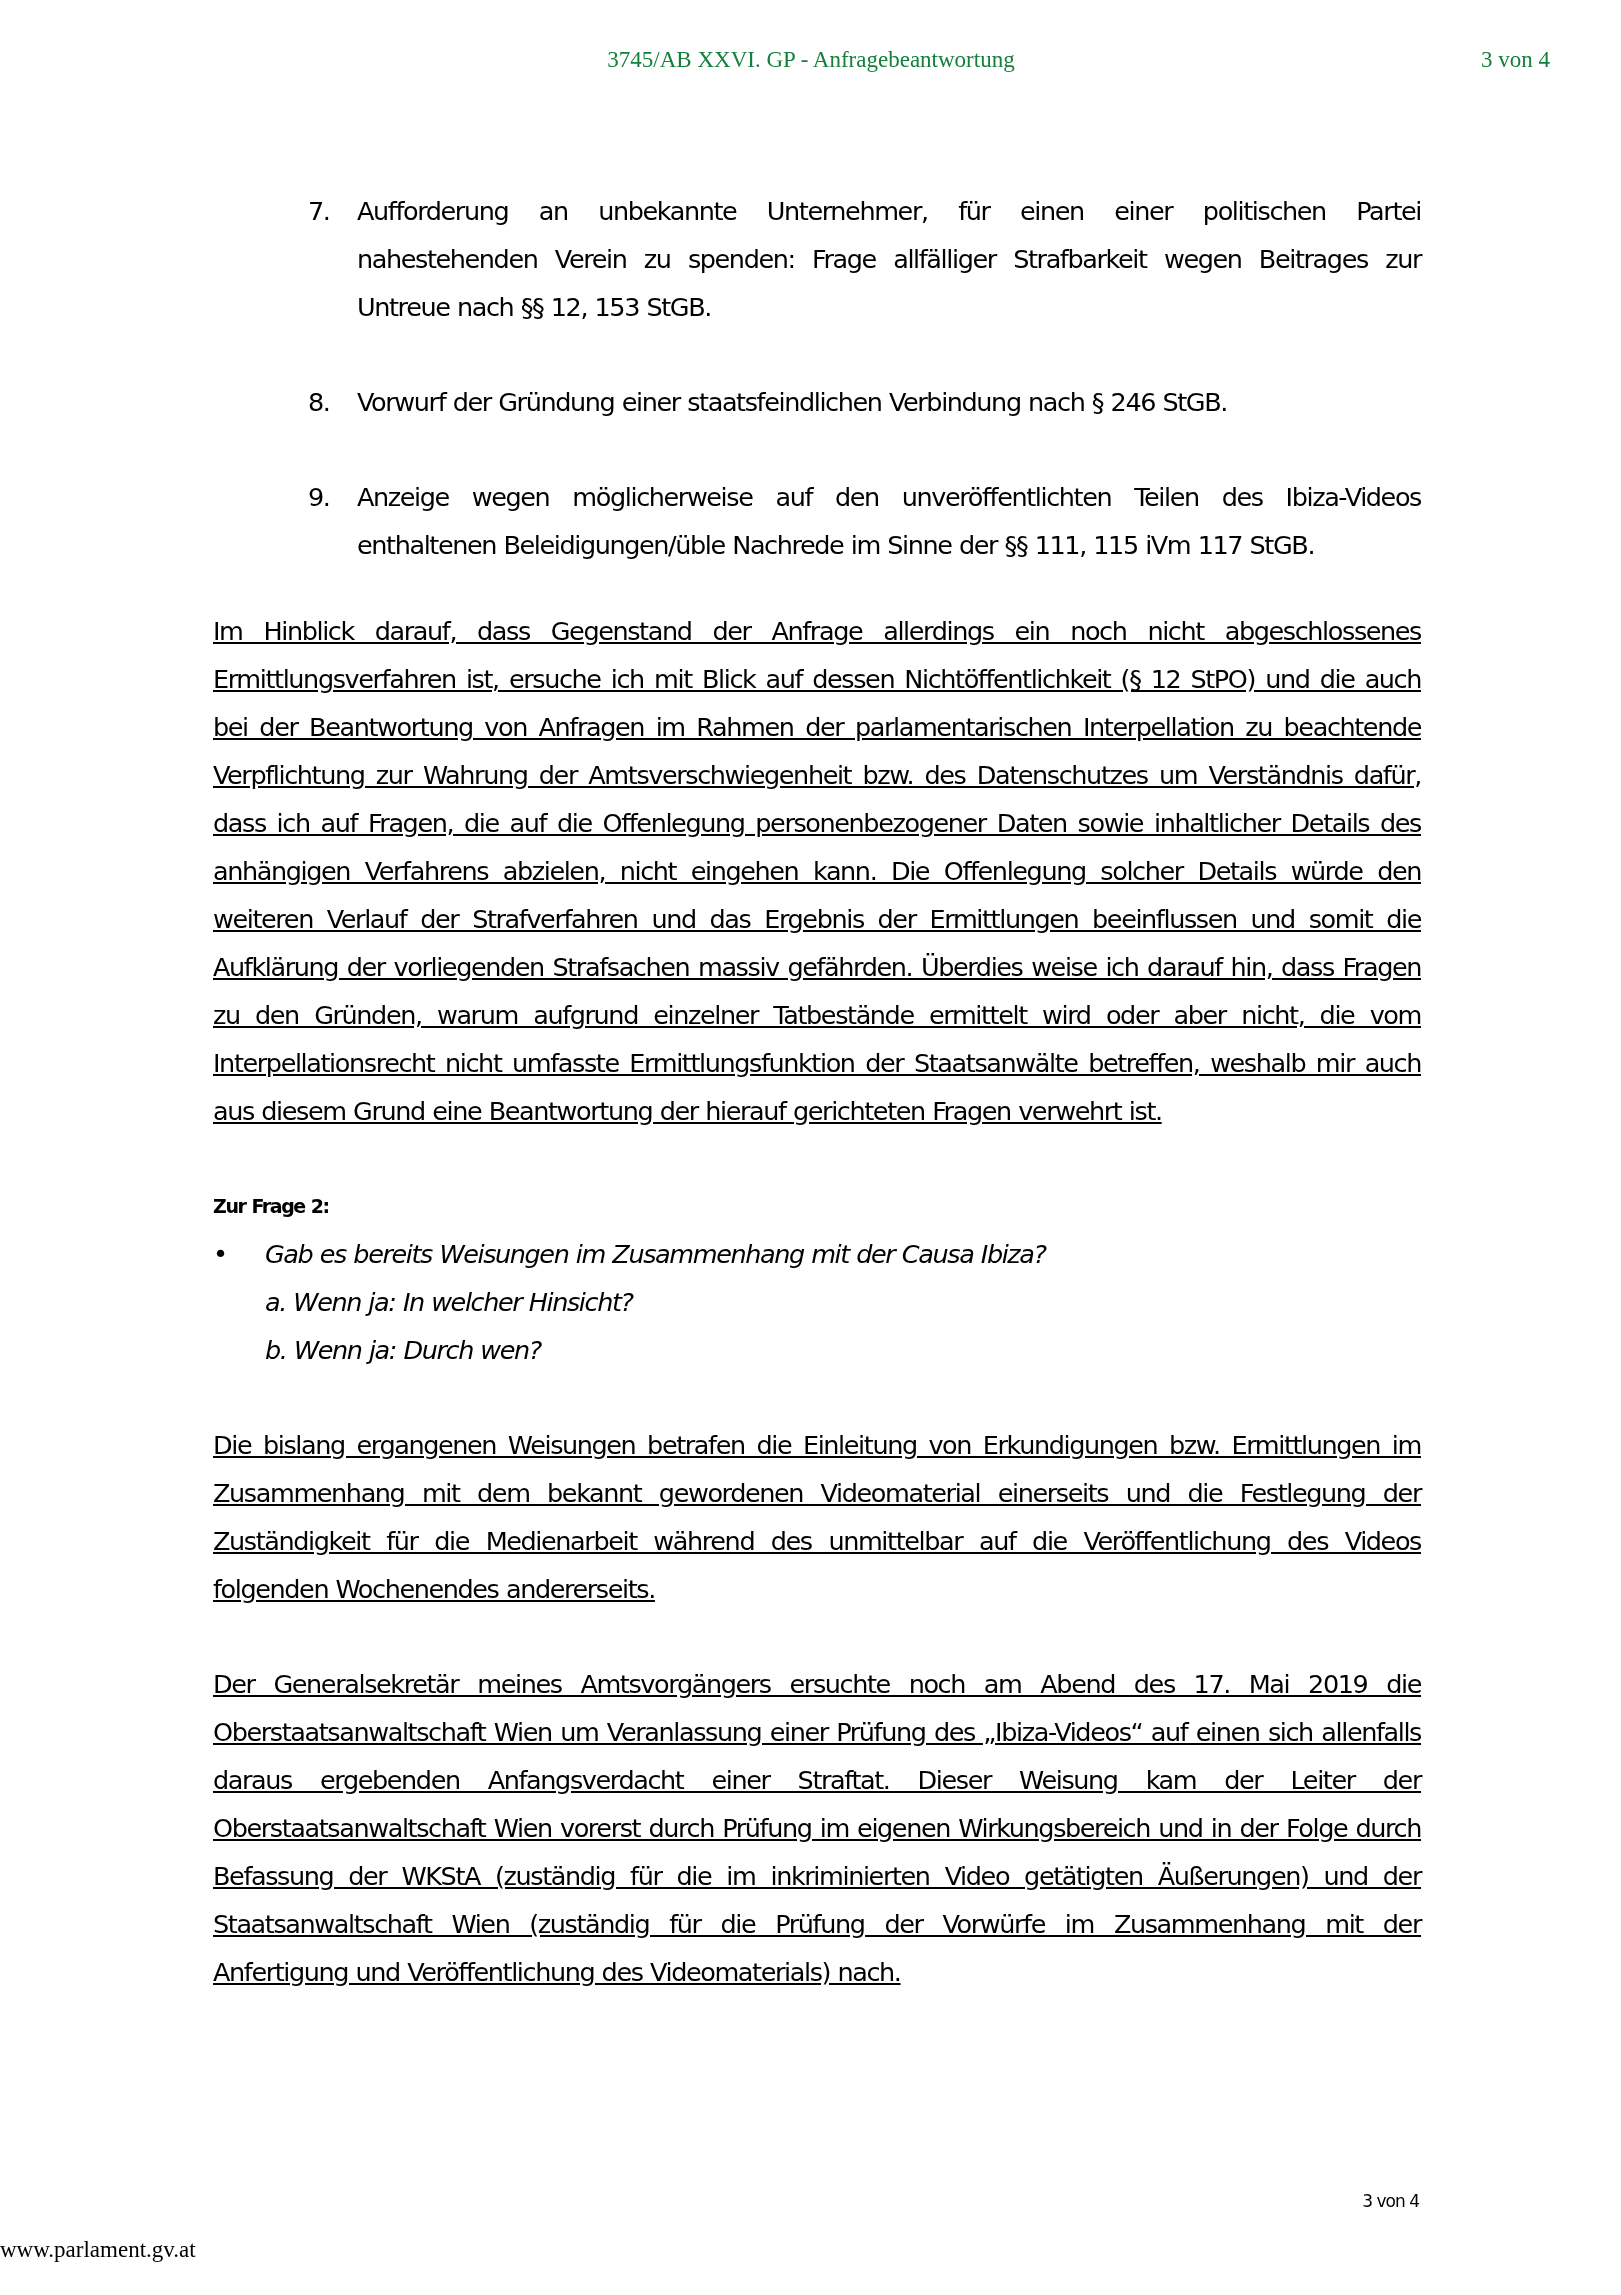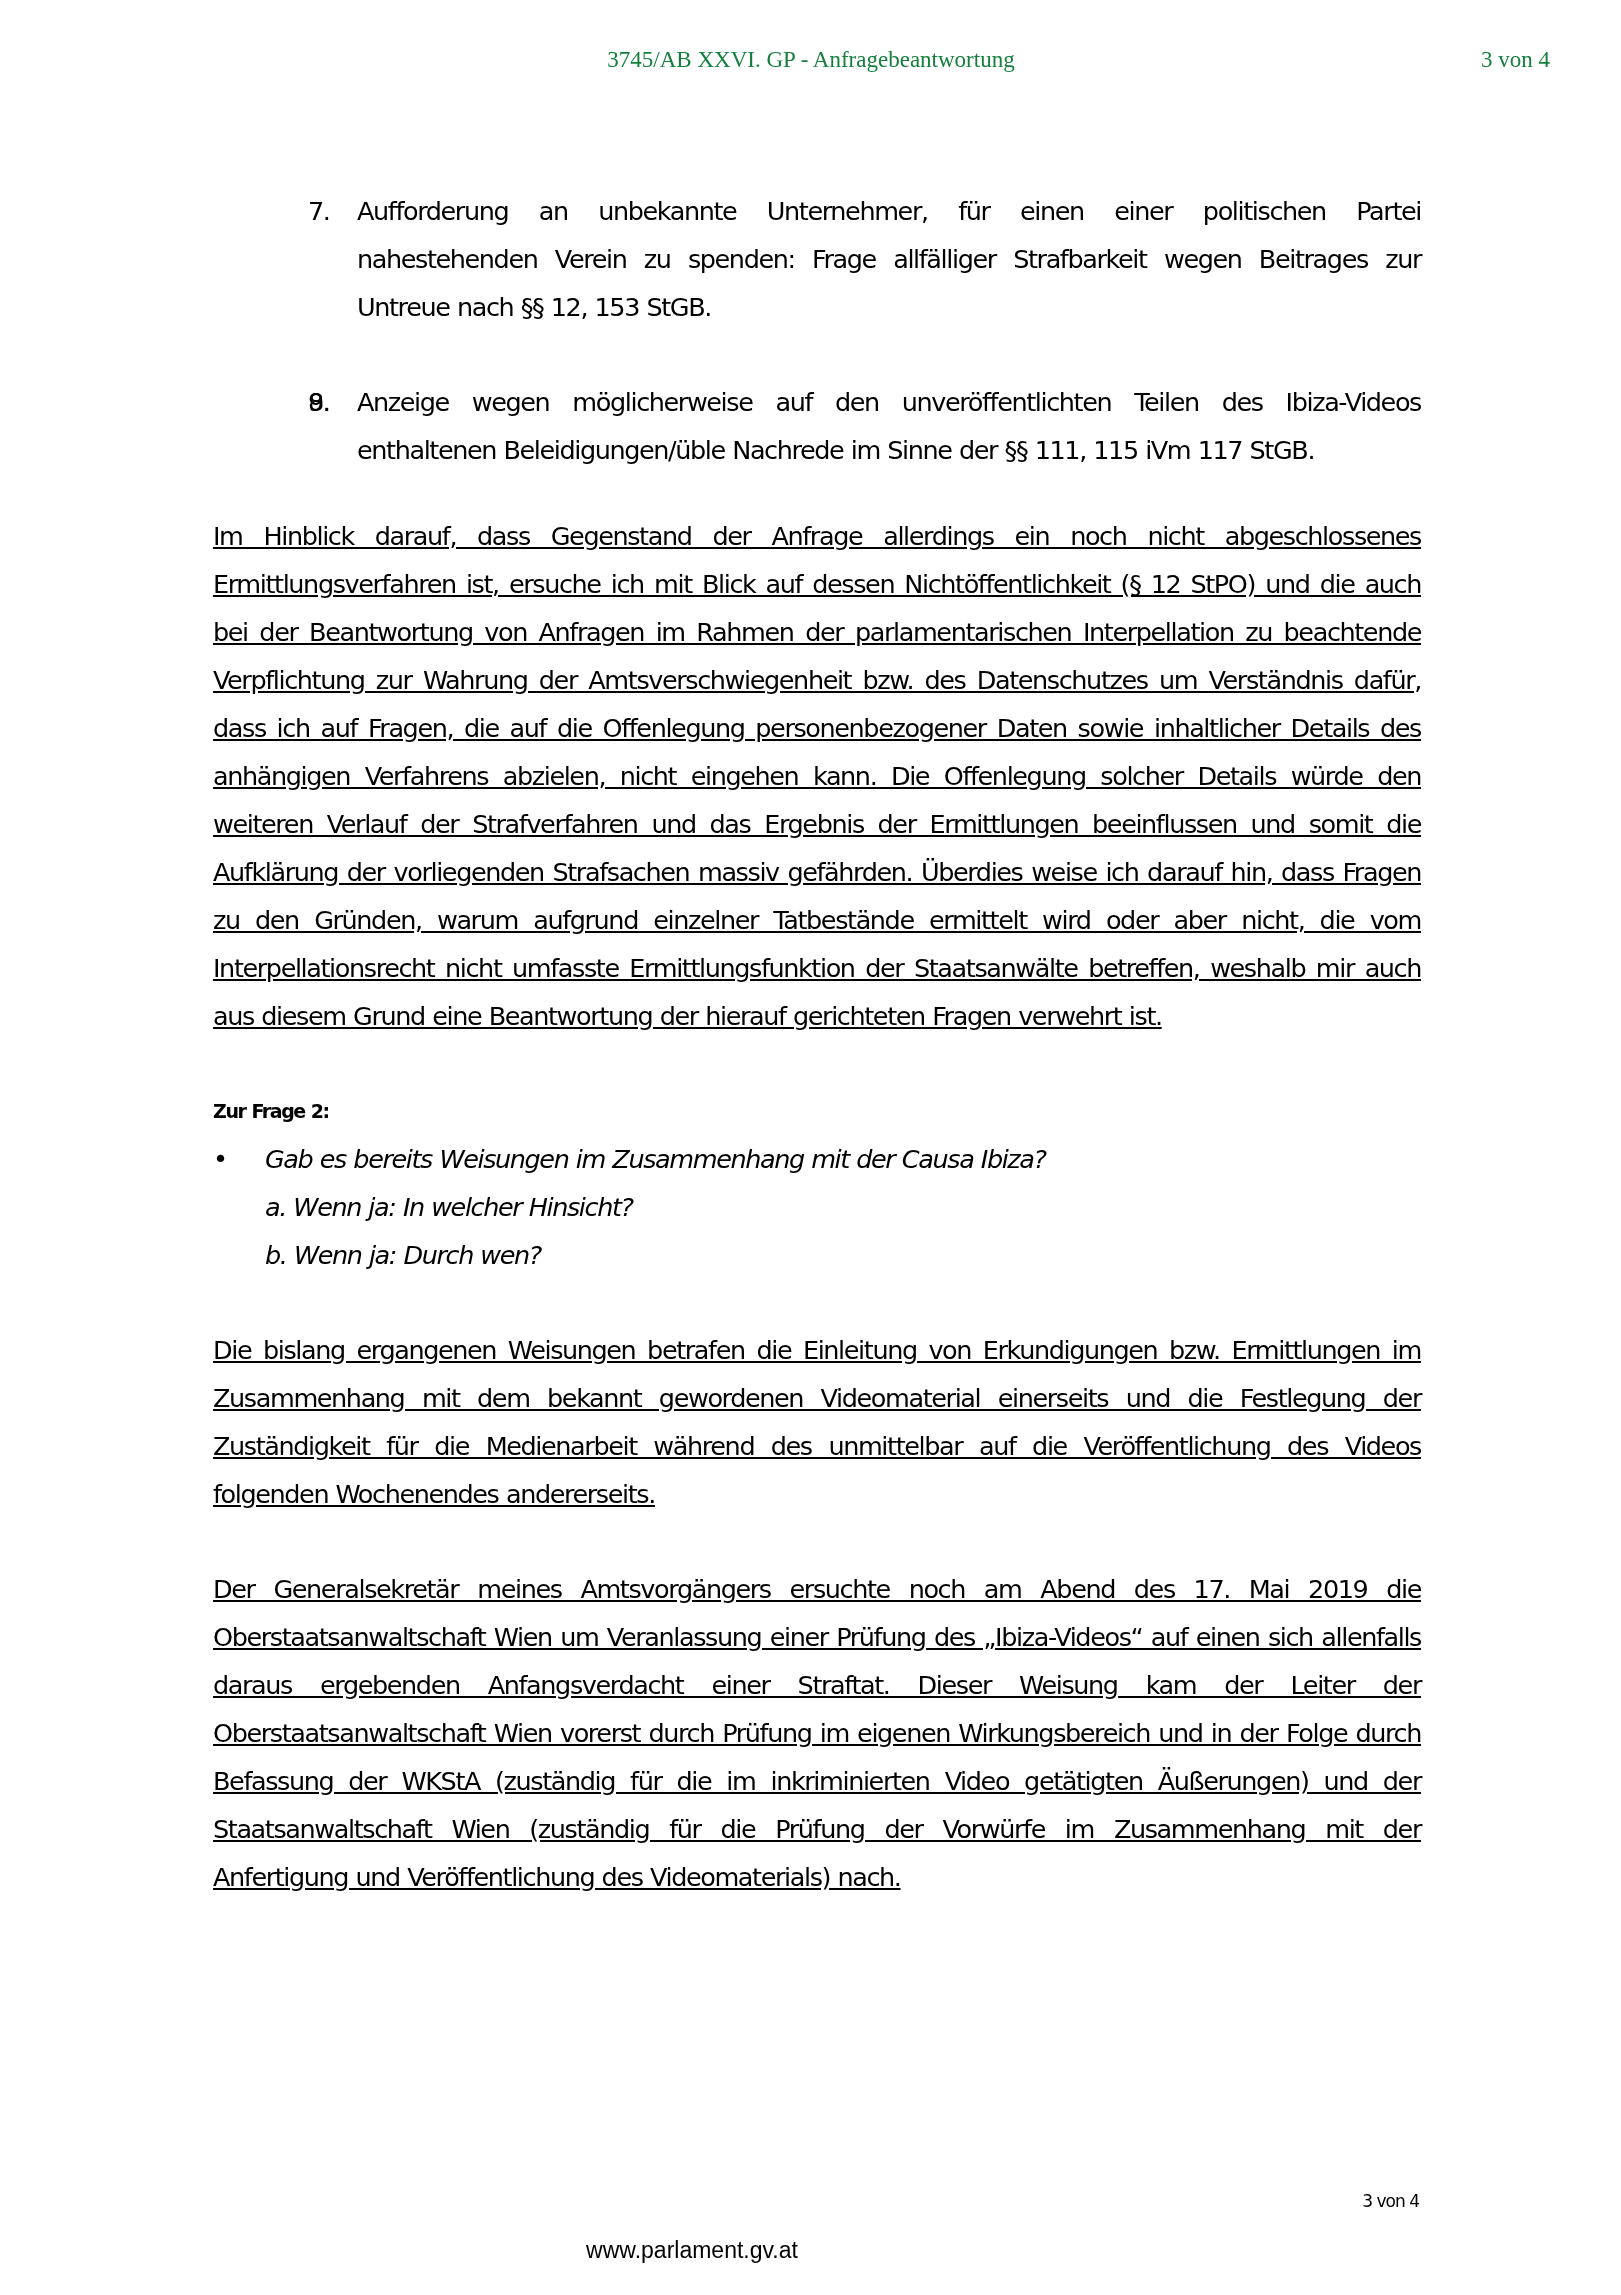--- a/index.html
+++ b/index.html
@@ -22,40 +22,41 @@
   p.body-para { margin: 0 0 47px 0; text-align: justify; text-decoration: underline; }
   h3.section-heading { margin: 0; font-size: 19px; font-weight: bold; line-height: 48px; }
   .bullet-block { position: relative; margin: 0 0 47px 0; }
   .bullet-block .bullet { position: absolute; left: 0; top: 0; }
   .bullet-block .q { font-style: italic; padding-left: 52px; }
   .page-footer-num {
     position: absolute; top: 2191px; right: 203px;
     font-family: "DejaVu Sans", sans-serif; font-size: 17px; letter-spacing: -1px;
   }
   .page-footer-url {
-    position: absolute; top: 2237px; left: 0; width: 1384px; text-align: center;
-    font-family: Liberation Sans, sans-serif; font-size: 23px;
+    position: absolute; top: 2237px; left: 0; width: 1384px; text-align: left;
+    font-family: Liberation Serif, serif; font-size: 23px;
   }
 </style>
 </head>
 <body>
 
 <div class="page-header">
   <div class="doc-id">3745/AB XXVI. GP - Anfragebeantwortung</div>
   <div class="page-top">3 von 4</div>
 </div>
 
 <div class="content">
   <ol class="num-list">
     <li>
       <span class="num">7.</span>
       <span>Aufforderung an unbekannte Unternehmer, für einen einer politischen Partei nahestehenden Verein zu spenden: Frage allfälliger Strafbarkeit wegen Beitrages zur Untreue nach §§ 12, 153 StGB.</span>
     </li>
     <li>
       <span class="num">8.</span>
+      <span>Vorwurf der Gründung einer staatsfeindlichen Verbindung nach § 246 StGB.</span>
     </li>
     <li class="last">
       <span class="num">9.</span>
       <span>Anzeige wegen möglicherweise auf den unveröffentlichten Teilen des Ibiza-Videos enthaltenen Beleidigungen/üble Nachrede im Sinne der §§ 111, 115 iVm 117 StGB.</span>
     </li>
   </ol>
 
   <p class="body-para">Im Hinblick darauf, dass Gegenstand der Anfrage allerdings ein noch nicht abgeschlossenes Ermittlungsverfahren ist, ersuche ich mit Blick auf dessen Nichtöffentlichkeit (§ 12 StPO) und die auch bei der Beantwortung von Anfragen im Rahmen der parlamentarischen Interpellation zu beachtende Verpflichtung zur Wahrung der Amtsverschwiegenheit bzw. des Datenschutzes um Verständnis dafür, dass ich auf Fragen, die auf die Offenlegung personenbezogener Daten sowie inhaltlicher Details des anhängigen Verfahrens abzielen, nicht eingehen kann. Die Offenlegung solcher Details würde den weiteren Verlauf der Strafverfahren und das Ergebnis der Ermittlungen beeinflussen und somit die Aufklärung der vorliegenden Strafsachen massiv gefährden. Überdies weise ich darauf hin, dass Fragen zu den Gründen, warum aufgrund einzelner Tatbestände ermittelt wird oder aber nicht, die vom Interpellationsrecht nicht umfasste Ermittlungsfunktion der Staatsanwälte betreffen, weshalb mir auch aus diesem Grund eine Beantwortung der hierauf gerichteten Fragen verwehrt ist.</p>
 
   <h3 class="section-heading">Zur Frage 2:</h3>

